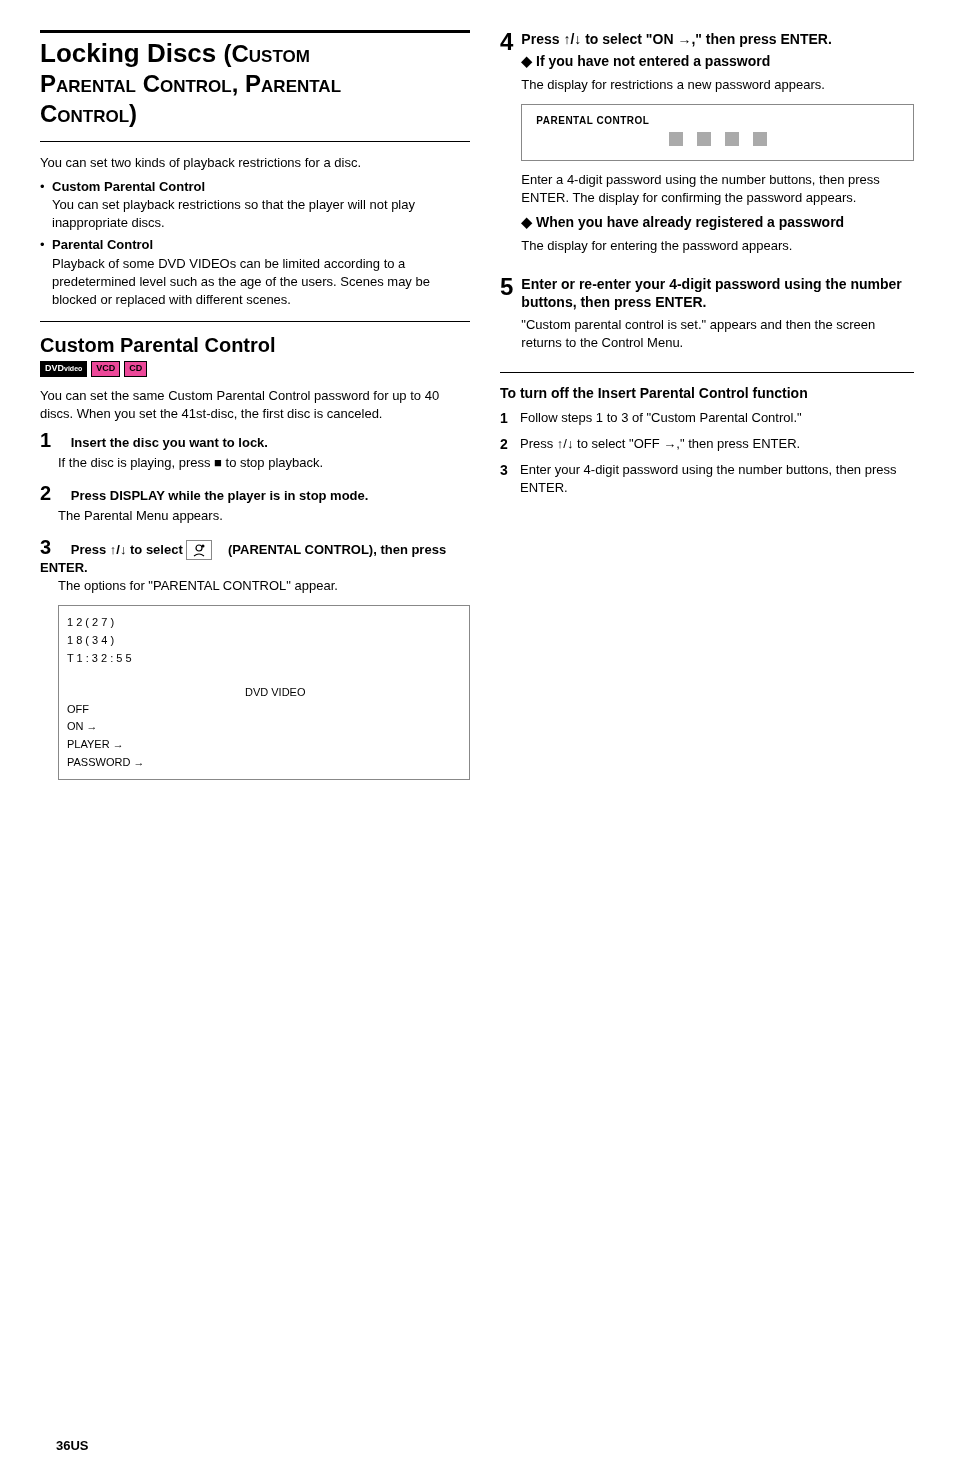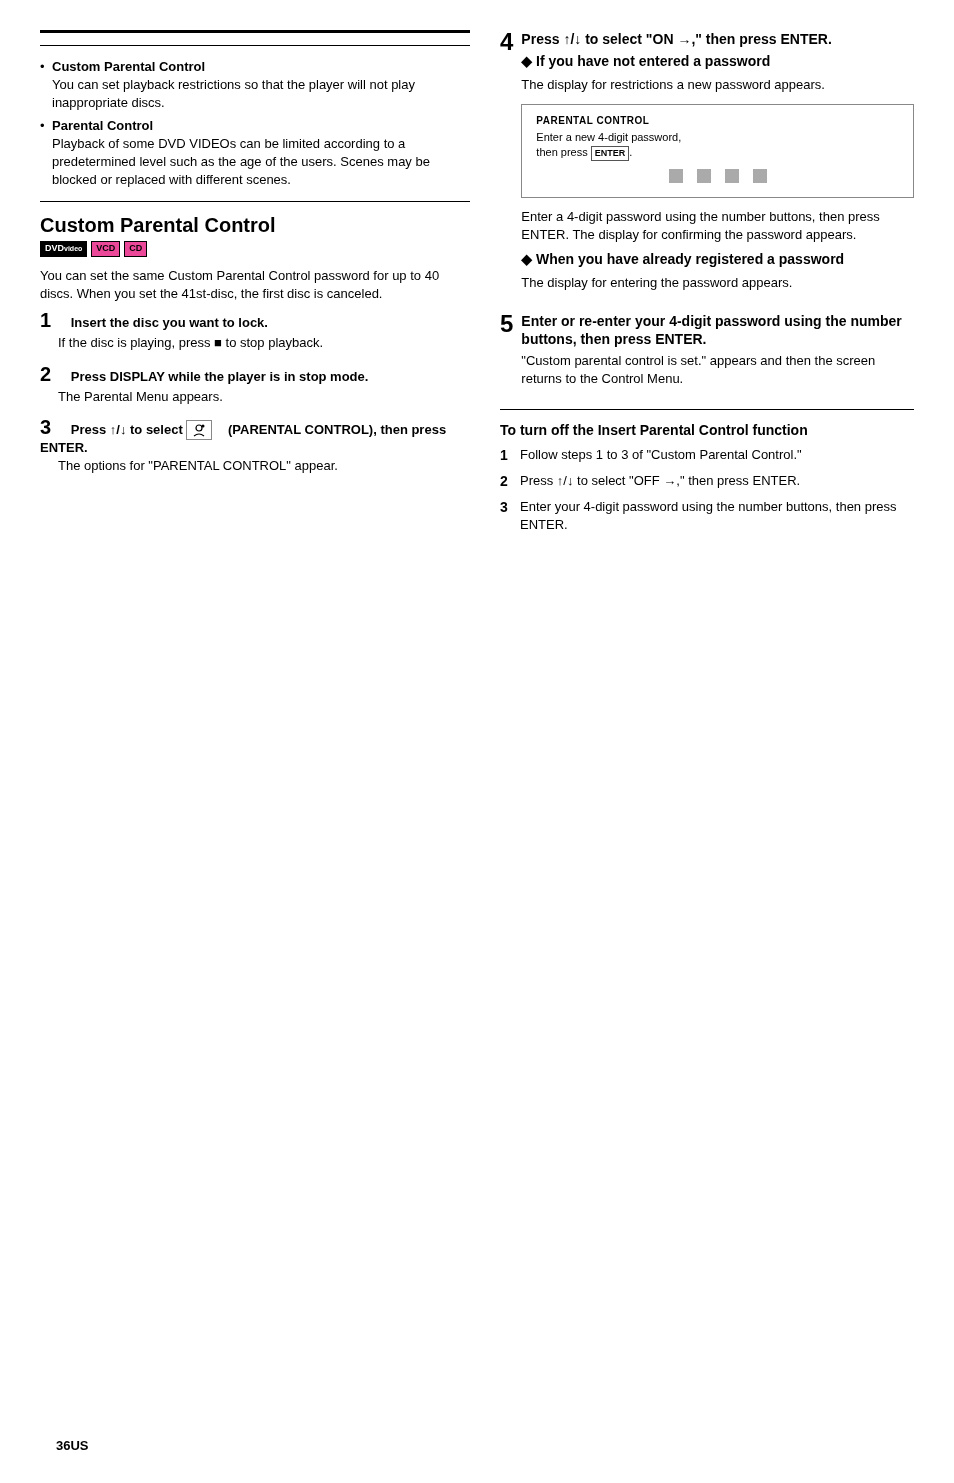--- a/index.html
+++ b/index.html
@@ -229,22 +229,28 @@
       overflow: hidden;
     }
   </style>
 </head>
 <body>
 
 <div class="page-layout">
 
   <div class="left-col">
     <hr class="thick">
+    <div class="main-title">
+      <span>Locking Discs </span><span class="custom-word">(Custom</span><br>
+      <span class="custom-word">Parental Control, Parental</span><br>
+      <span class="custom-word">Control)</span>
+    </div>
     <hr class="thin">
 
+    <p>You can set two kinds of playback restrictions for a disc.</p>
     <ul>
       <li><strong>Custom Parental Control</strong><br>
         <span>You can set playback restrictions so that the player will not play inappropriate discs.</span>
       </li>
       <li><strong>Parental Control</strong><br>
         <span>Playback of some DVD VIDEOs can be limited according to a predetermined level such as the age of the users. Scenes may be blocked or replaced with different scenes.</span>
       </li>
     </ul>
 
     <hr class="thin">
@@ -276,38 +282,52 @@
         <svg width="16" height="14" viewBox="0 0 16 14">
           <circle cx="8" cy="5" r="3" fill="none" stroke="#000" stroke-width="1.2"></circle>
           <path d="M3 13 Q8 9 13 13" fill="none" stroke="#000" stroke-width="1.2"></path>
           <circle cx="12" cy="3" r="1.5" fill="#000"></circle>
         </svg>
       </span>
       <span class="step-title"> (PARENTAL CONTROL), then press ENTER.</span>
       <div class="step-body">The options for "PARENTAL CONTROL" appear.</div>
     </div>
 
+    <div class="screen-box">
+      <div class="screen-row">
+        <div class="screen-col-left">
+          <div>1 2 ( 2 7 )</div>
+          <div>1 8 ( 3 4 )</div>
+          <div>T    1 : 3 2 : 5 5</div>
+          <div style="margin-top:10px;">&nbsp;</div>
+          <div style="margin-top:6px;">
+            <div>OFF</div>
+            <div>ON →</div>
+            <div>PLAYER →</div>
+            <div>PASSWORD →</div>
+          </div>
+        </div>
+        <div class="screen-col-right">DVD VIDEO</div>
+      </div>
+    </div>
 
   </div>
 
   <div class="right-col">
 
     <div class="right-step">
       <span class="right-step-number">4</span>
       <div class="right-step-content">
         <div class="right-step-title">Press ↑/↓ to select "ON →," then press ENTER.</div>
 
         <p class="diamond-bullet"><strong>If you have not entered a password</strong></p>
         <p>The display for restrictions a new password appears.</p>
 
         <div class="parental-screen-box">
           <div class="screen-title">PARENTAL CONTROL</div>
-          <div class="screen-instructions">
-            Enter a new 4-digit password,<br>then press <span class="enter-badge">ENTER</span>.
-          </div>
           <div class="password-dots">
             <span class="password-dot"></span>
             <span class="password-dot"></span>
             <span class="password-dot"></span>
             <span class="password-dot"></span>
           </div>
         </div>
 
         <p>Enter a 4-digit password using the number buttons, then press ENTER. The display for confirming the password appears.</p>
 

